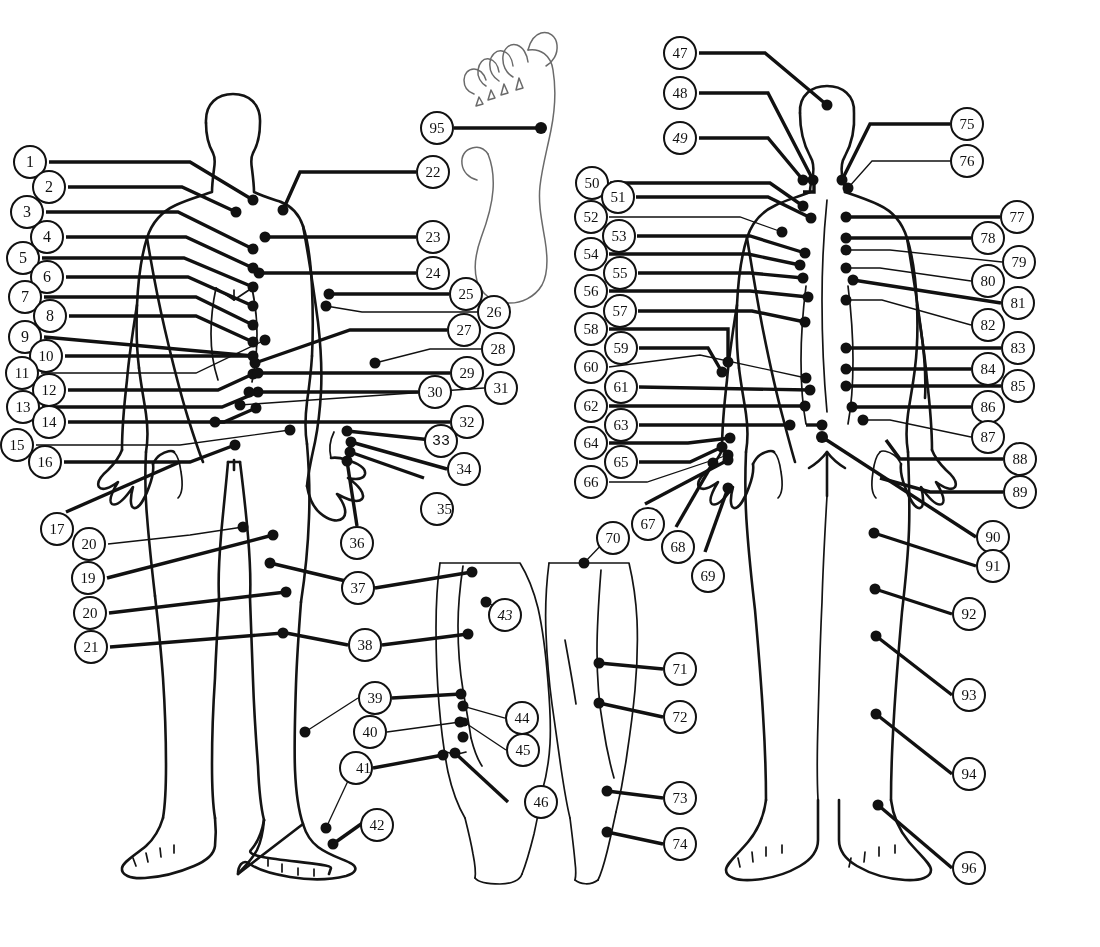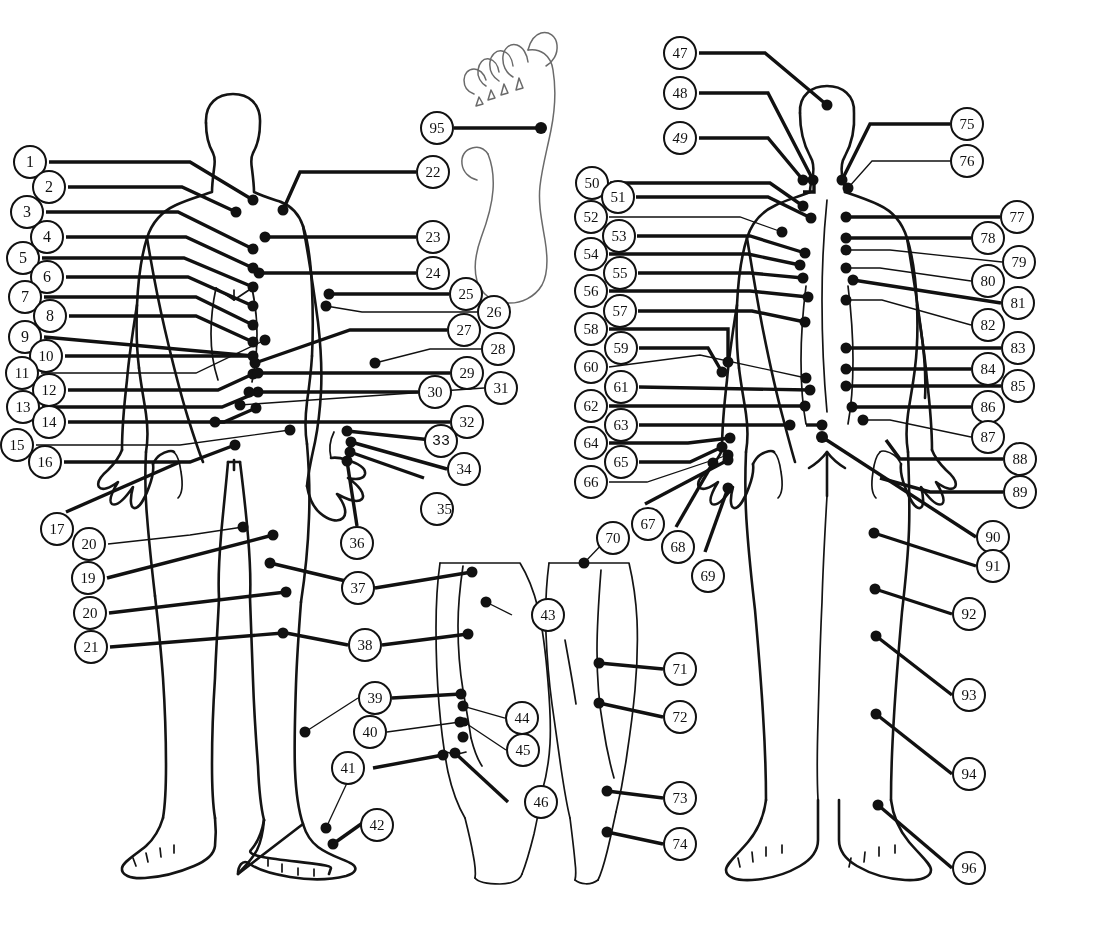--- a/index.html
+++ b/index.html
@@ -567,27 +567,27 @@
       </div>
       <div class="lbl sm" style="left: 348px; top: 628px;">
         <span>38</span>
       </div>
       <div class="lbl sm" style="left: 358px; top: 681px;">
         <span>39</span>
       </div>
       <div class="lbl sm" style="left: 353px; top: 715px;">
         <span>40</span>
       </div>
-      <div class="lbl sm" style="left: 331px; top: 751px;">
+      <div class="lbl sm" style="left: 339px; top: 751px; justify-content: flex-end;">
         <span>41</span>
       </div>
       <div class="lbl sm" style="left: 360px; top: 808px;">
         <span>42</span>
       </div>
-      <div class="lbl sm" style="left: 531px; top: 598px;">
+      <div class="lbl sm" style="left: 488px; top: 598px; font-style: italic;">
         <span>43</span>
       </div>
       <div class="lbl sm" style="left: 505px; top: 701px;">
         <span>44</span>
       </div>
       <div class="lbl sm" style="left: 506px; top: 733px;">
         <span>45</span>
       </div>
       <div class="lbl sm" style="left: 524px; top: 785px;">
         <span>46</span>

